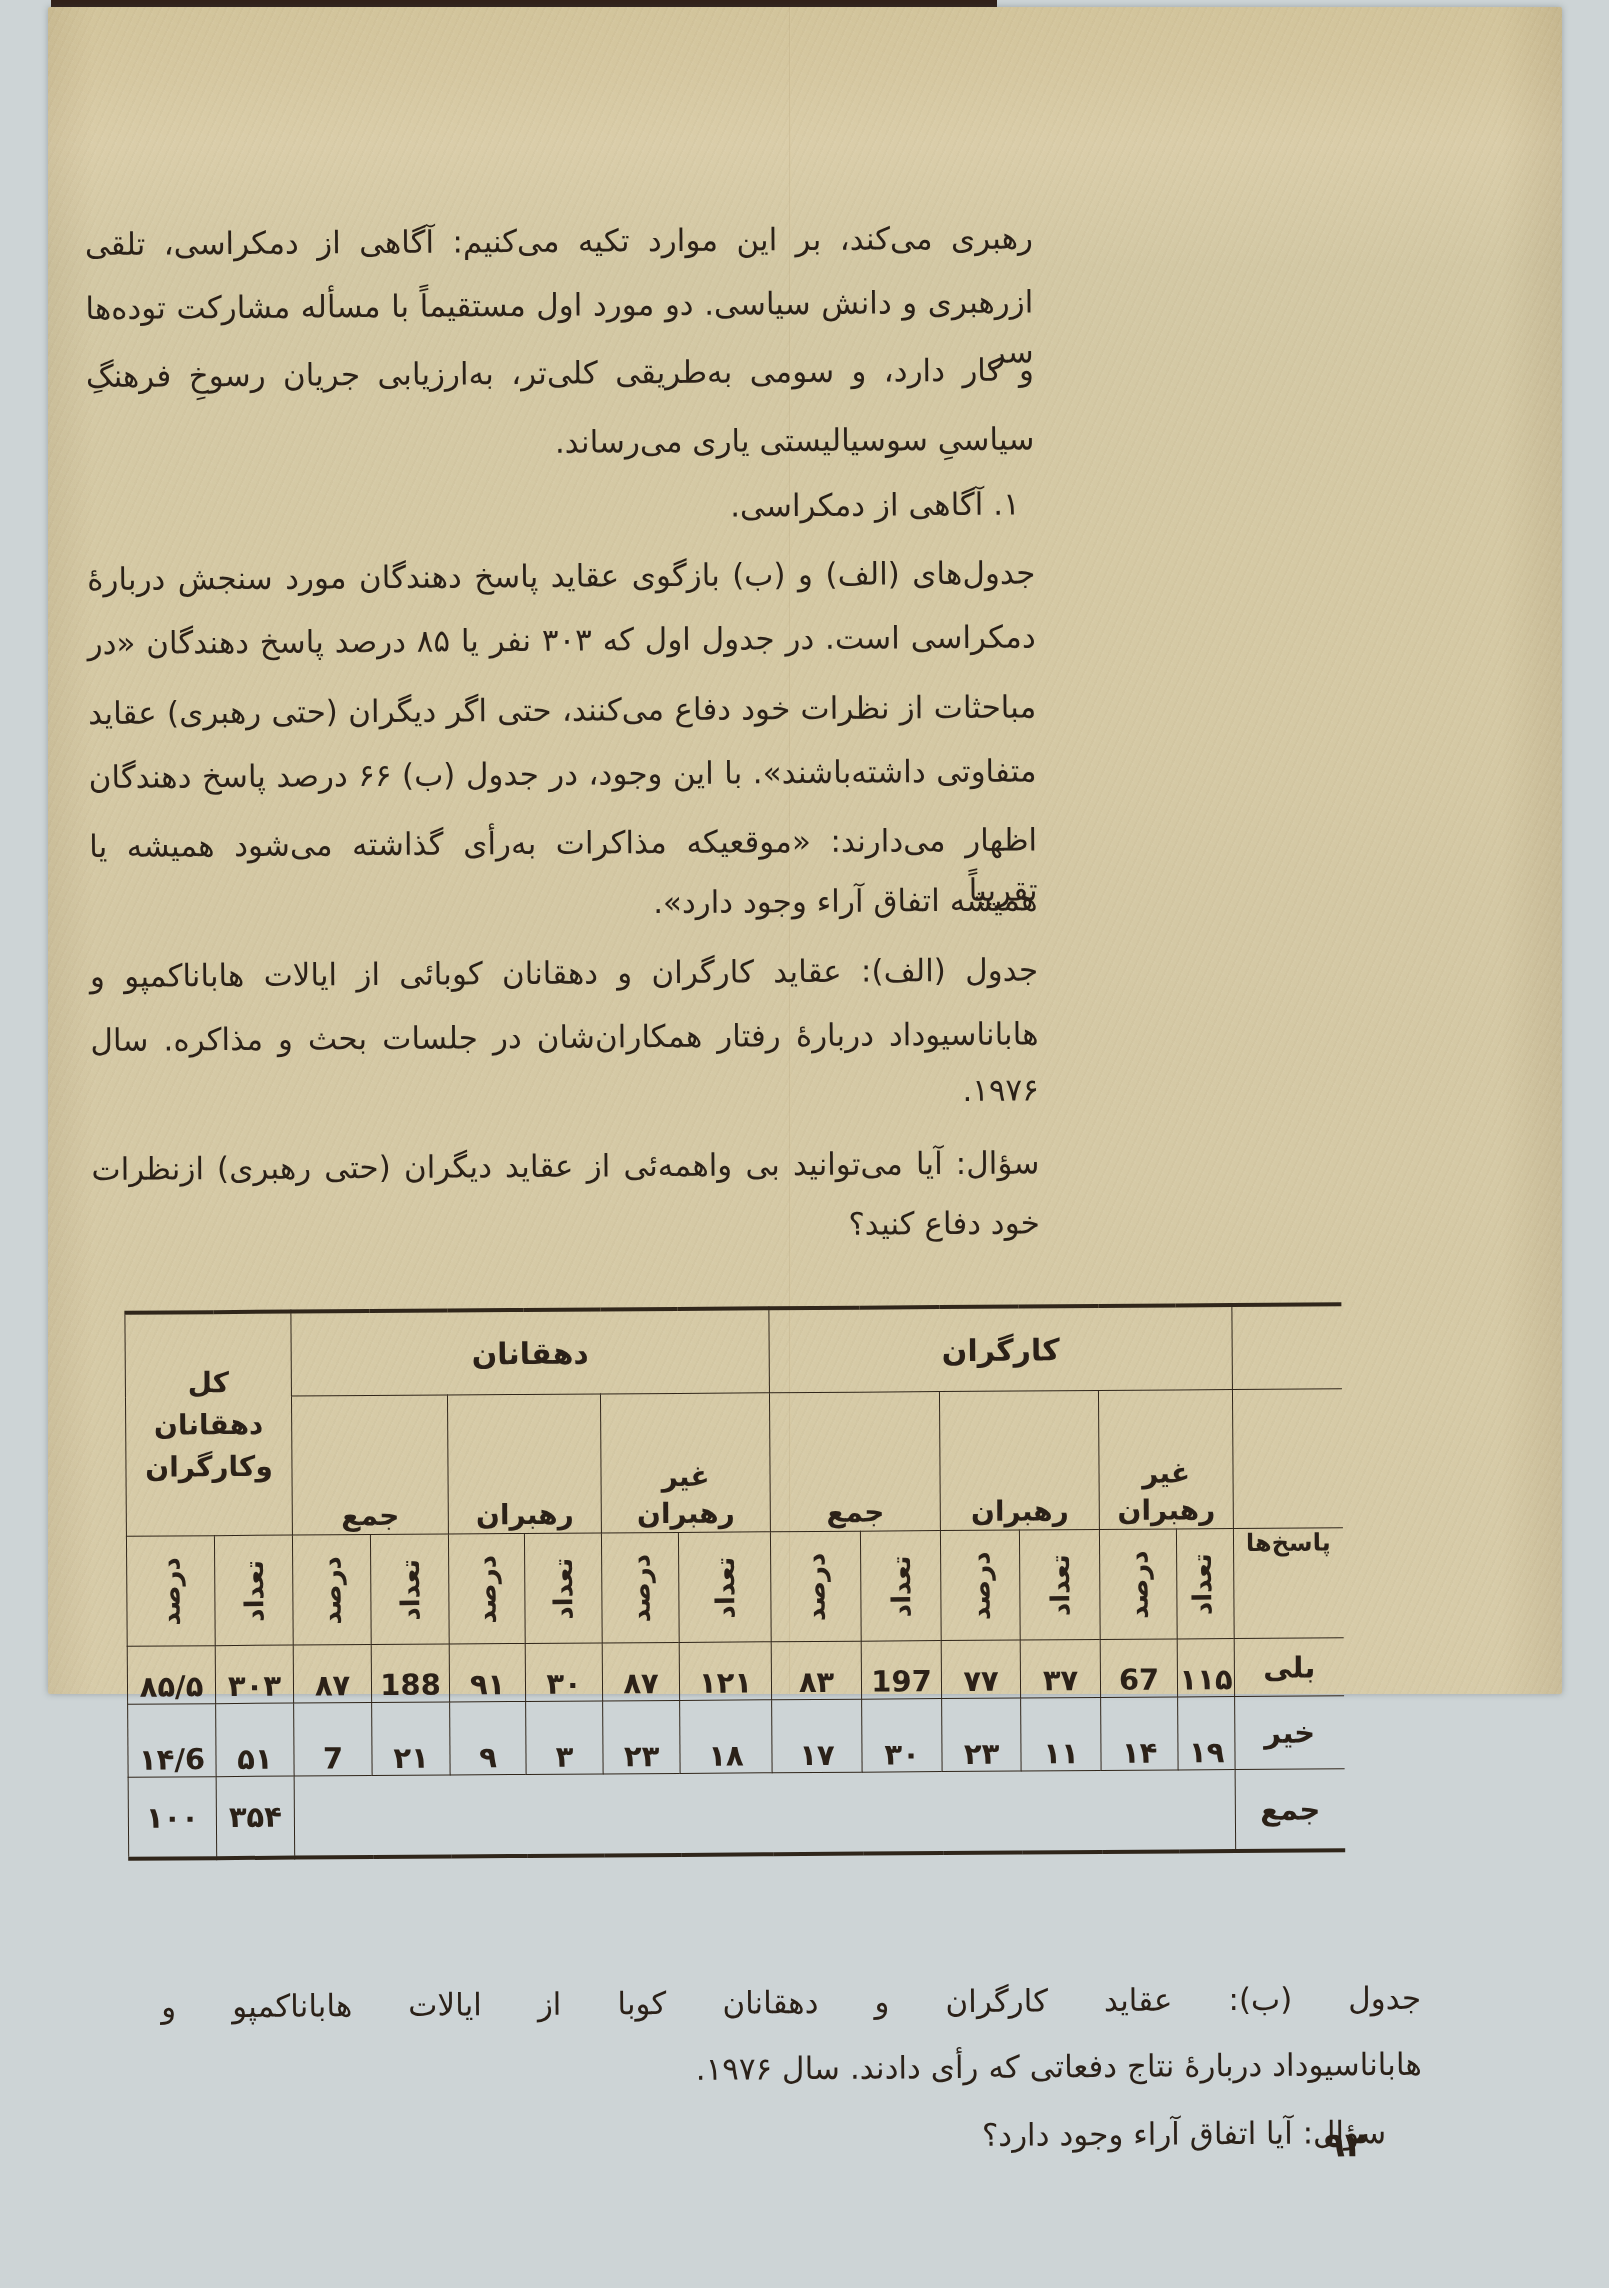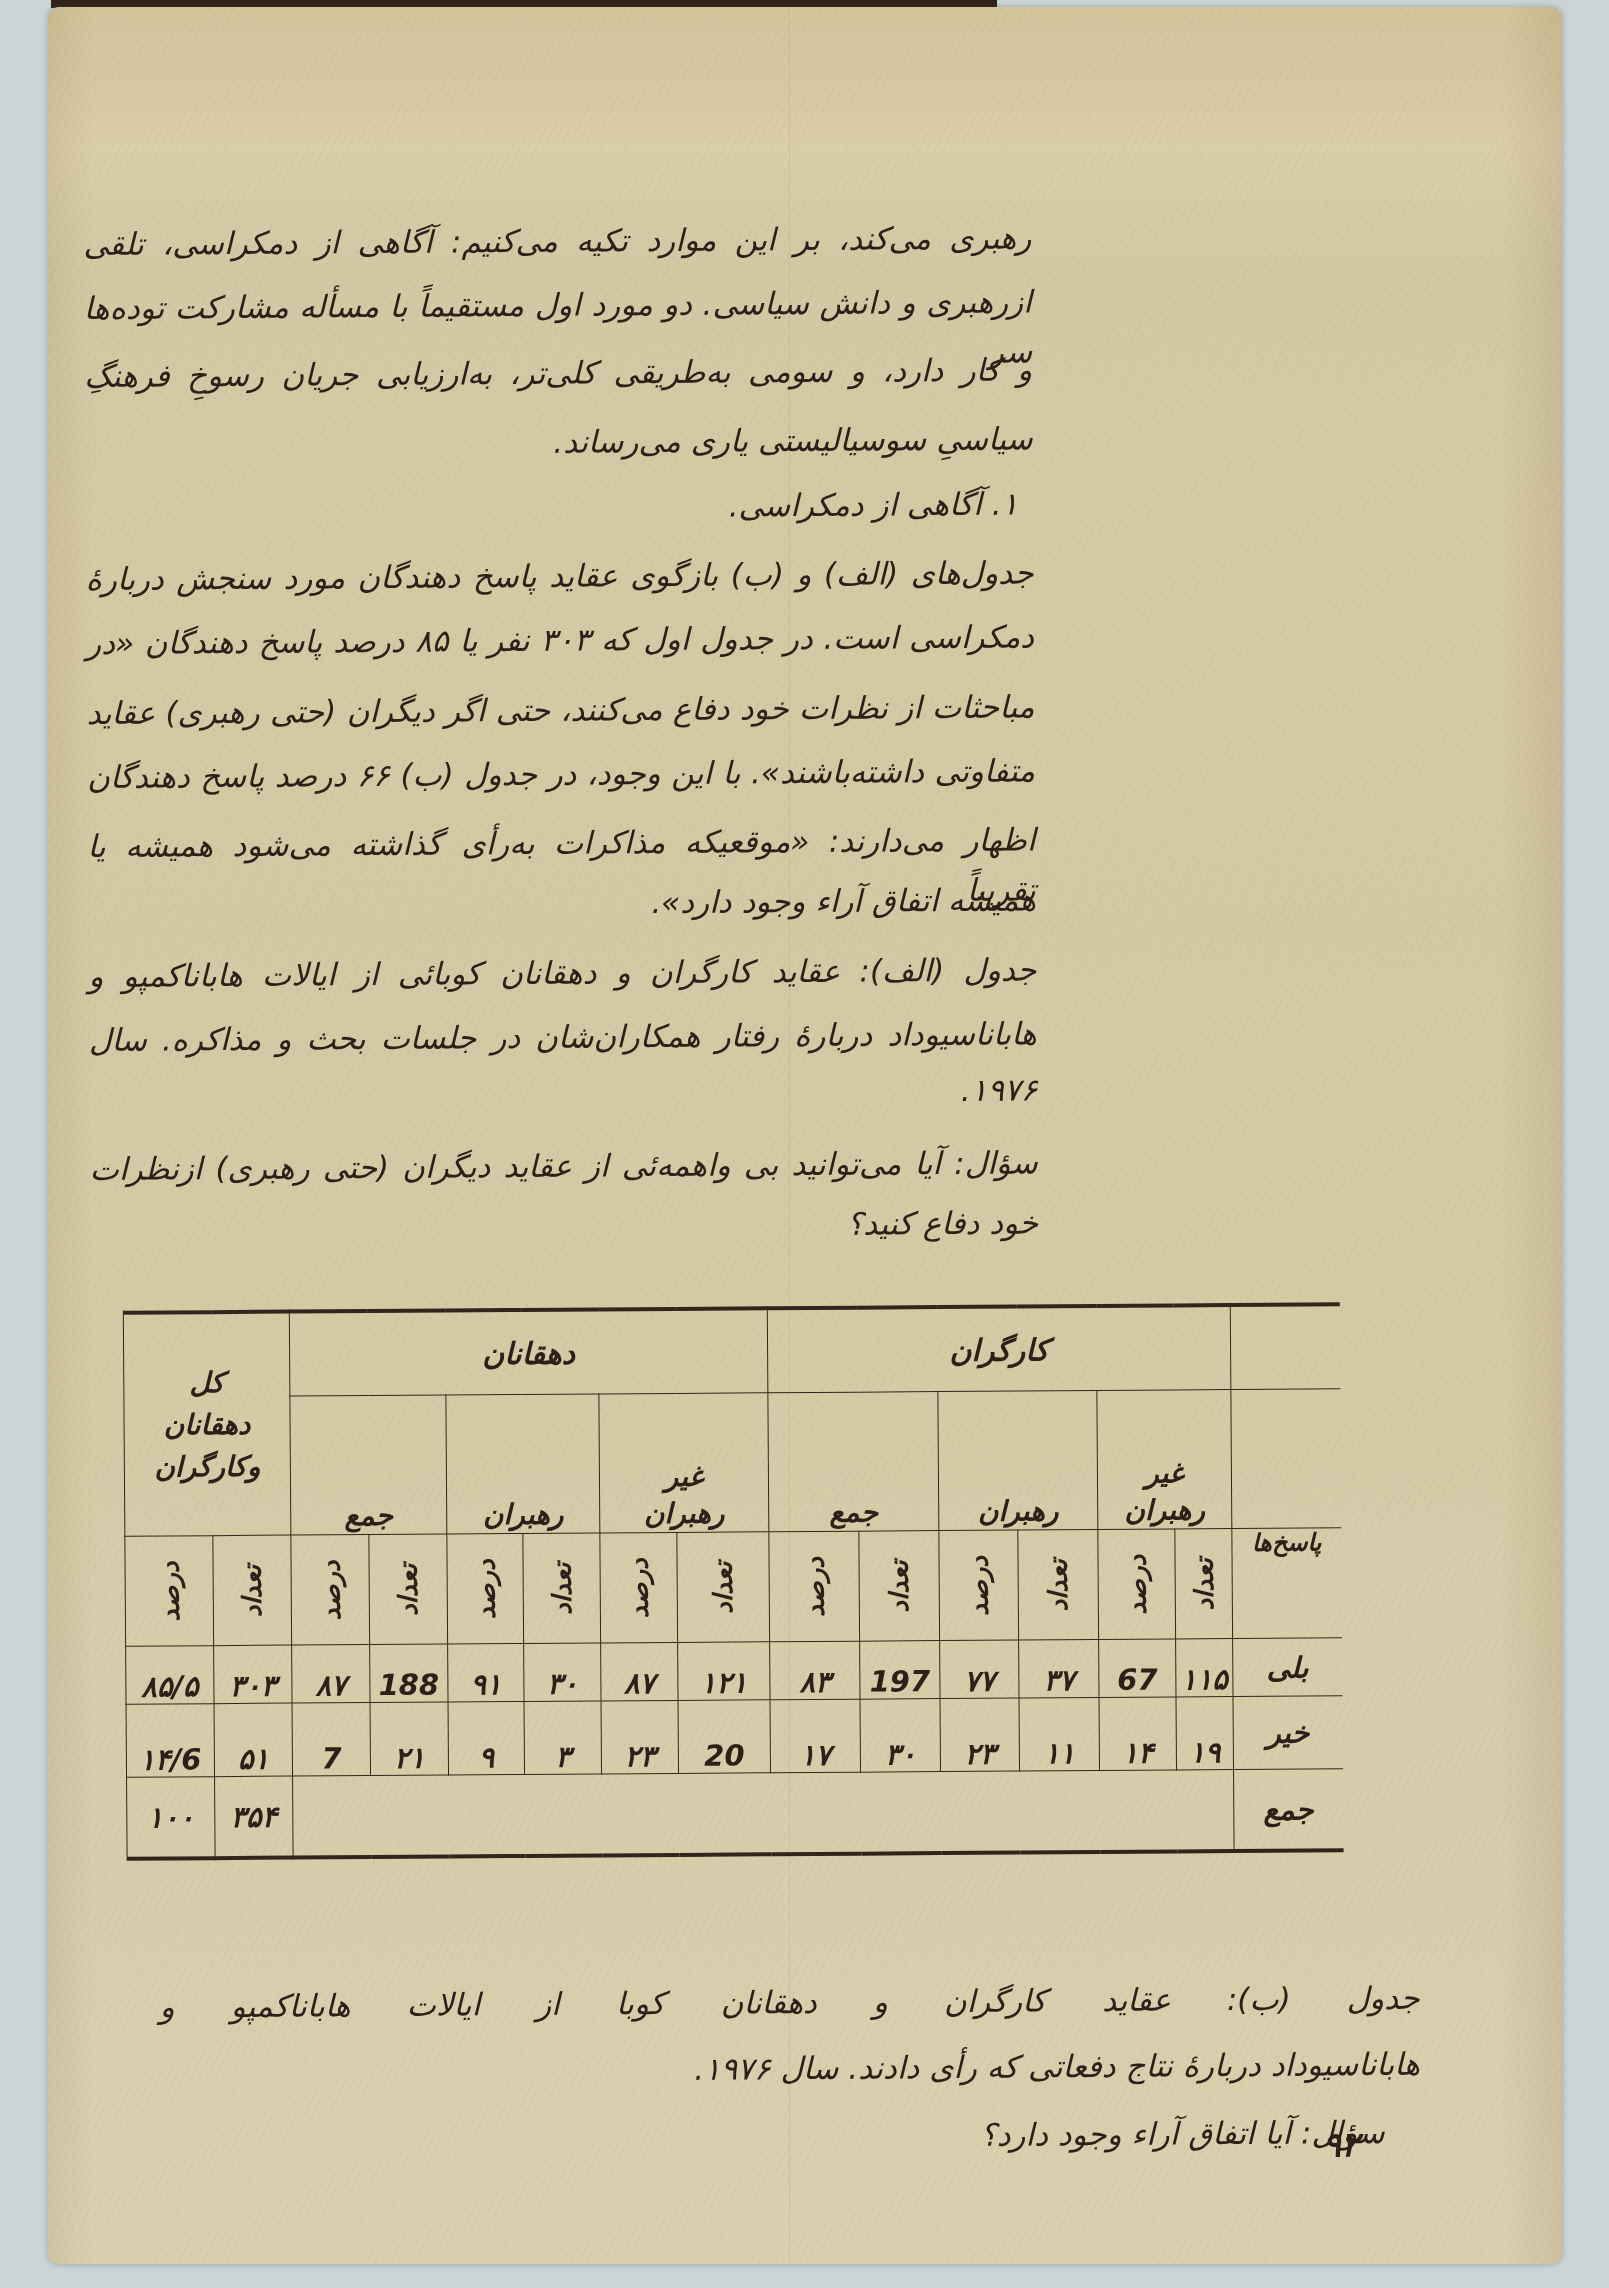--- a/index.html
+++ b/index.html
@@ -7,27 +7,26 @@
     width:1610px;height:2289px;position:relative;overflow:hidden;
     background:#cdd4d6;
     font-family:"DejaVu Sans", sans-serif;
   }
   
   #top-strip{
     position:absolute;left:51px;top:0;width:946px;height:8.3px;
     background:#32211a;
   }
   #sheet{
-    position:absolute;left:48px;top:7.4px;width:1514px;height:2257px;
-    border-radius:11px;
+    position:absolute;left:48px;top:7.4px;width:1514px;height:1687px;
+    border-radius:2px;
     background:
       linear-gradient(90deg, rgba(110,90,50,0.10) 0%, rgba(0,0,0,0) 3%, rgba(0,0,0,0) 96%, rgba(110,90,50,0.13) 100%),
       linear-gradient(180deg,#d2c49b 0px,#d5c7a0 65px,#dacda9 138px,#d3c8a4 258px,#d5c9a4 554px,#d4c8a4 923px,#d6caa6 1384px,#d8ccaa 1846px,#dbcfae 2257px);
     box-shadow:0 0 6.5px rgba(60,70,75,0.35);
-    font-style:italic;
   }
   #sheet::before{
     content:"";position:absolute;inset:0;border-radius:2.8px;pointer-events:none;
     background:
       repeating-linear-gradient(115deg, rgba(255,255,255,0.028) 0 1.8px, rgba(0,0,0,0) 1.8px 5.5px, rgba(94,74,44,0.022) 5.5px 7.4px),
       repeating-linear-gradient(23deg, rgba(255,255,255,0.02) 0 2.8px, rgba(0,0,0,0) 2.8px 8.3px);
   }
   #crease{
     position:absolute;left:741px;top:0;width:1.8px;height:100%;
     background:linear-gradient(to right, rgba(120,95,55,0.16), rgba(228,214,175,0.45));
@@ -193,21 +192,21 @@
         <td class="val">۸۵/۵</td>
       </tr>
       <tr class="r-no">
         <td class="lblcol rowlbl">خیر</td>
         <td class="val">۱۹</td>
         <td class="val">۱۴</td>
         <td class="val">۱۱</td>
         <td class="val">۲۳</td>
         <td class="val">۳۰</td>
         <td class="val">۱۷</td>
-        <td class="val">20</td>
+        <td class="val">۱۸</td>
         <td class="val">۲۳</td>
         <td class="val">۳</td>
         <td class="val">۹</td>
         <td class="val">۲۱</td>
         <td class="val">7</td>
         <td class="val">۵۱</td>
         <td class="val">۱۴/6</td>
       </tr>
       <tr class="r-tot">
         <td class="lblcol rowlbl">جمع</td>

